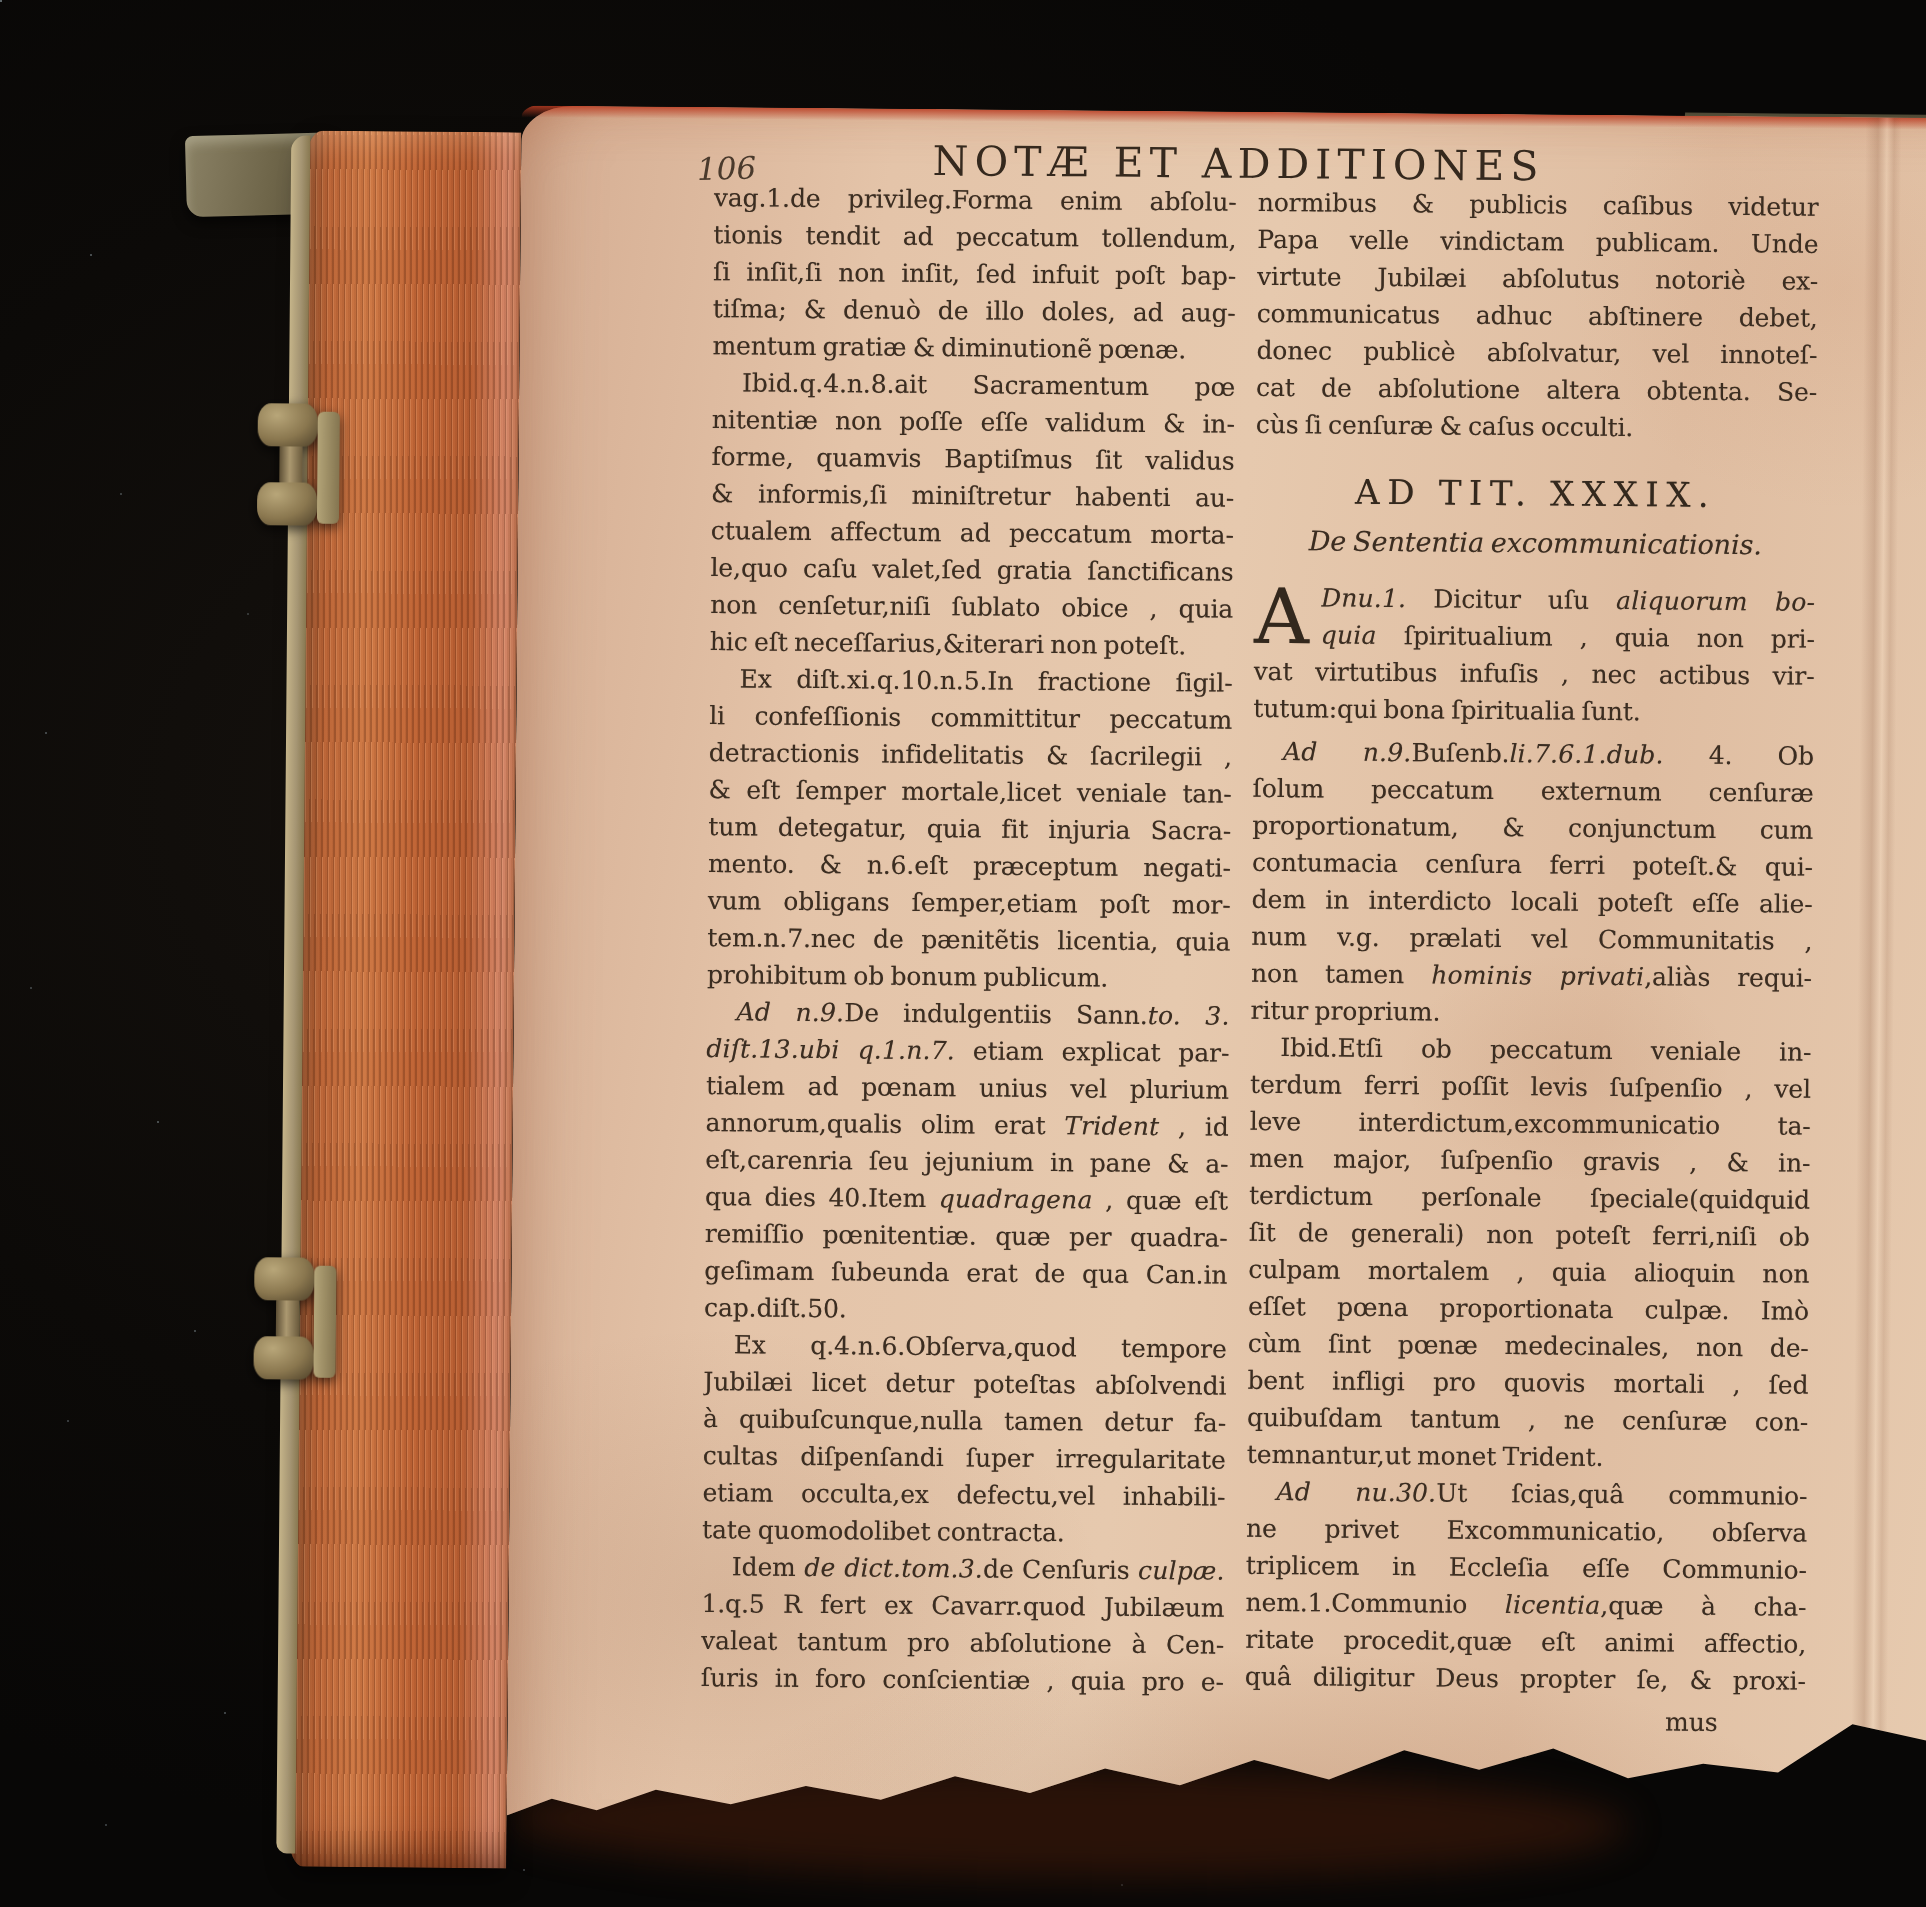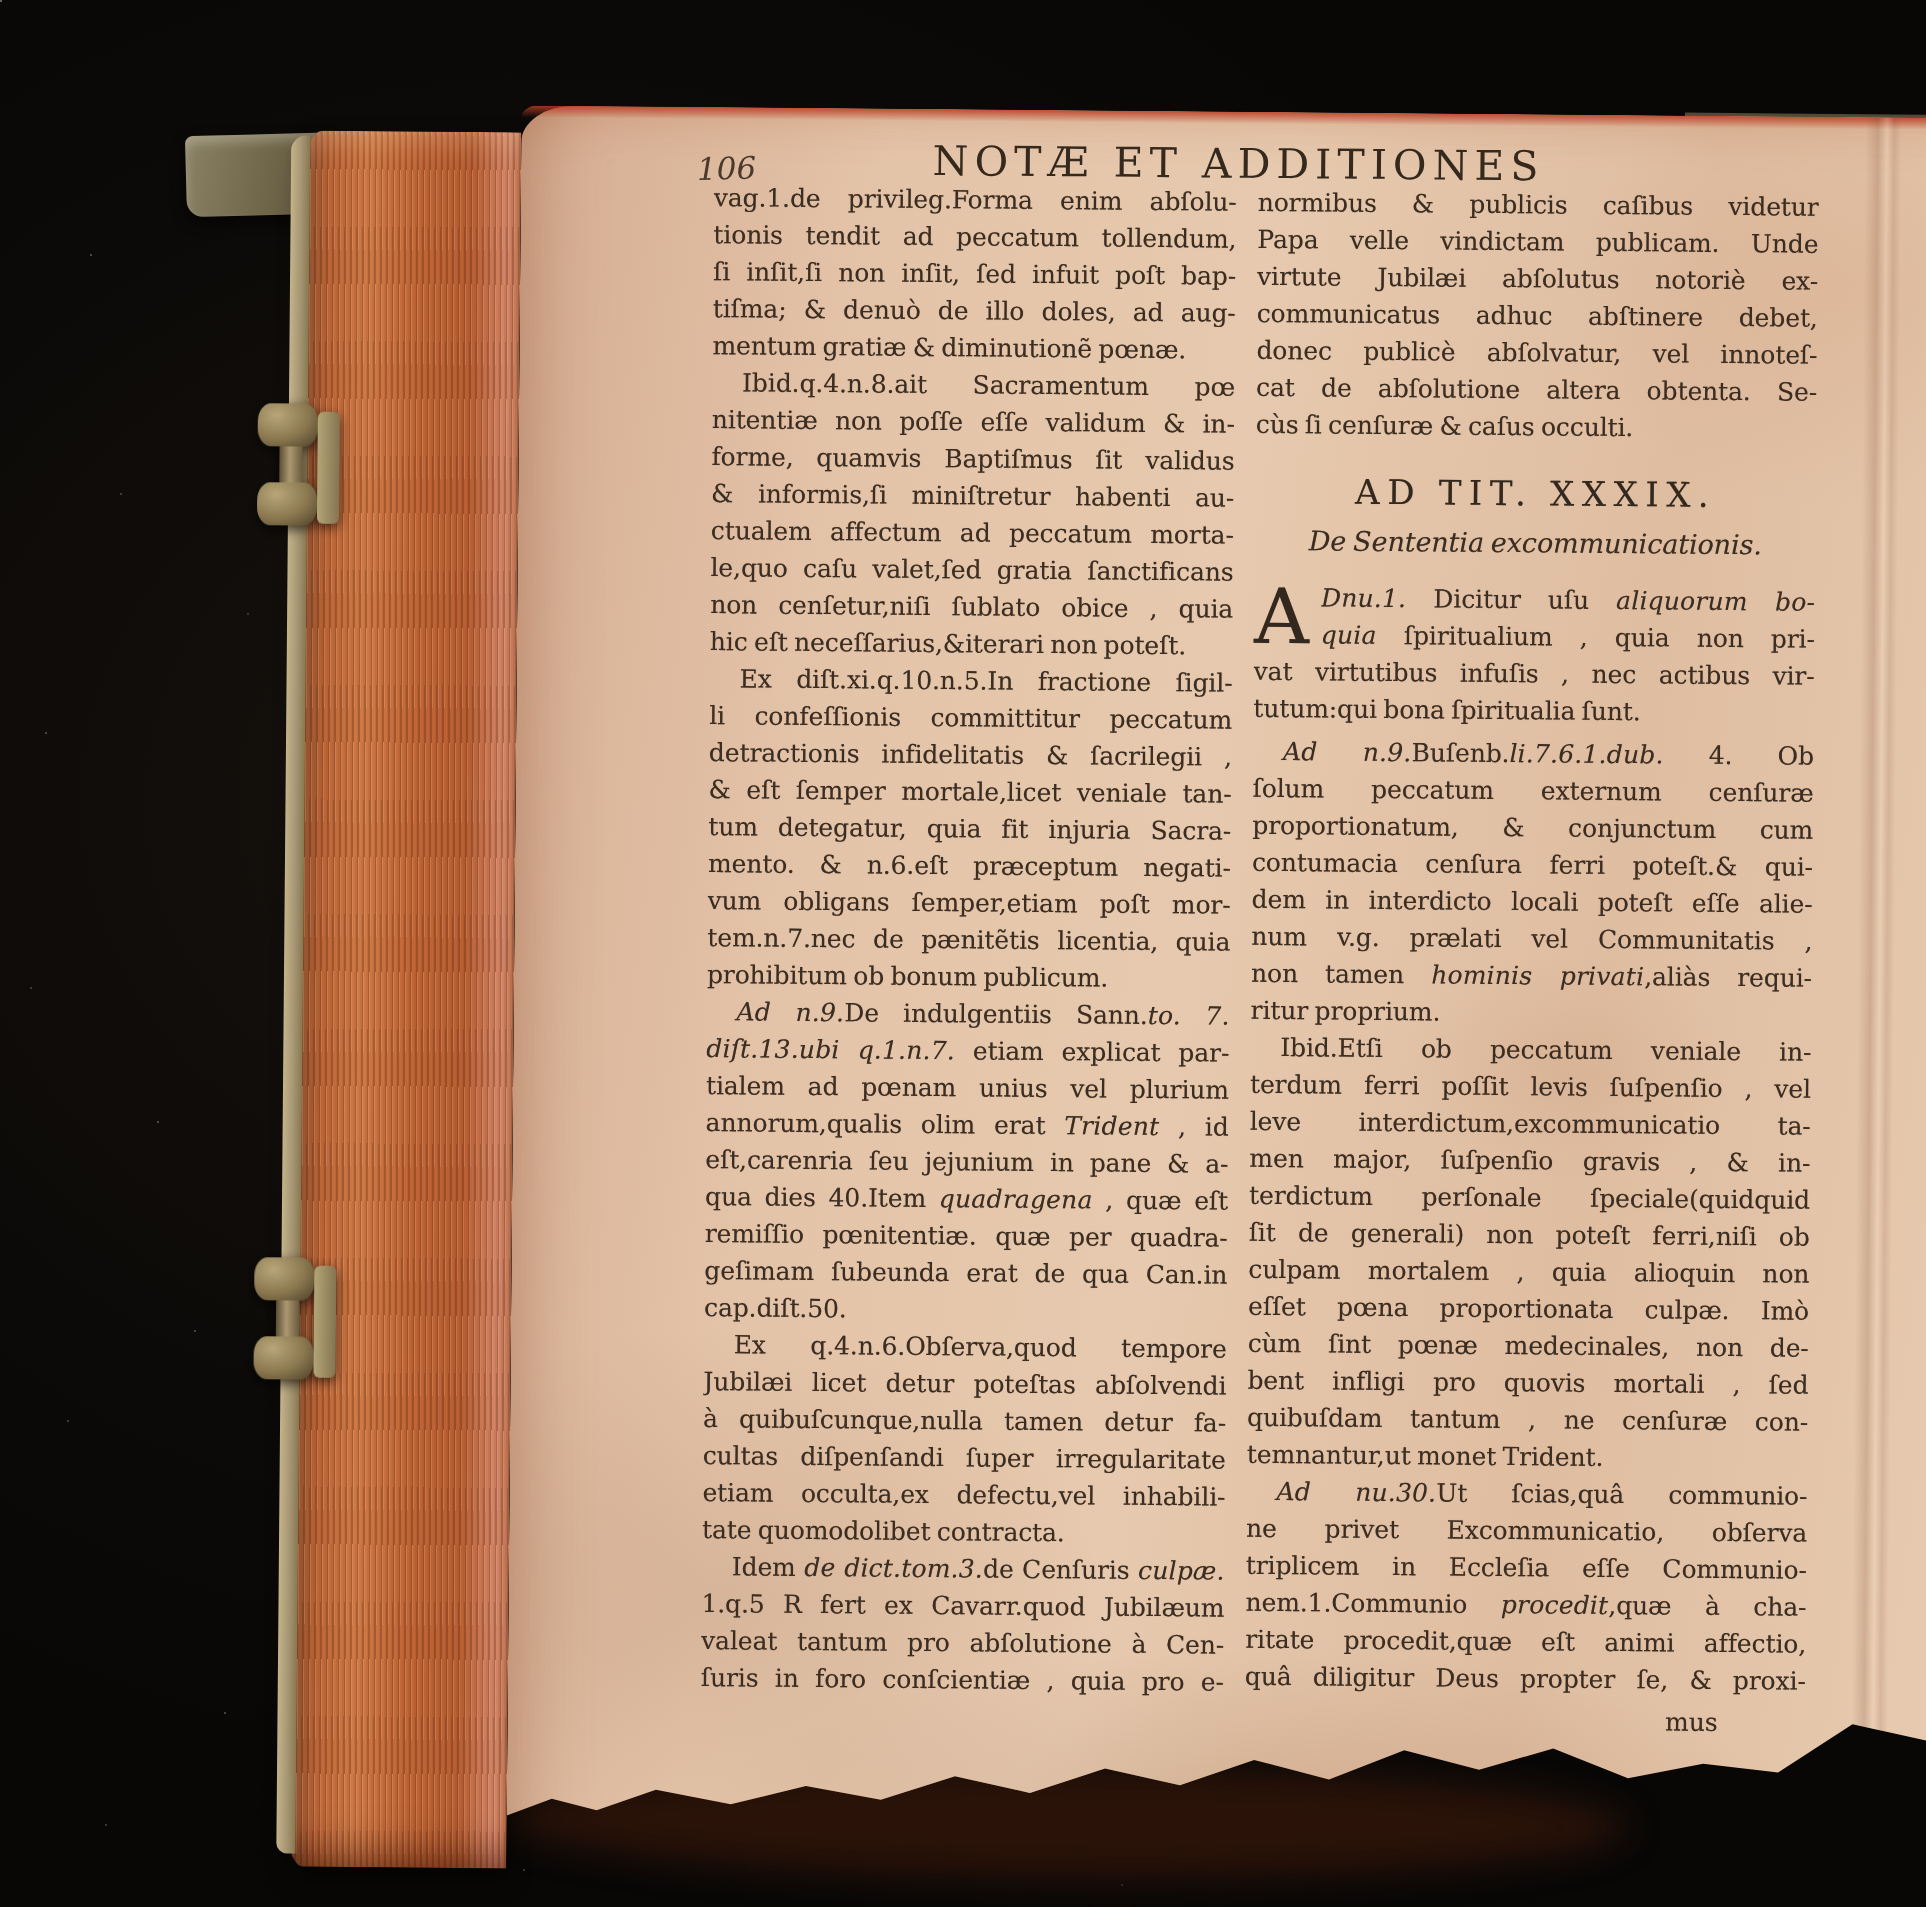--- a/index.html
+++ b/index.html
@@ -134,21 +134,21 @@
           <div class="line nj">hic eſt neceſſarius,&amp;iterari non poteſt.</div>
           <div class="line in">Ex diſt.xi.q.10.n.5.In fractione ſigil-</div>
           <div class="line">li confeſſionis committitur peccatum</div>
           <div class="line">detractionis infidelitatis &amp; ſacrilegii ,</div>
           <div class="line">&amp; eſt ſemper mortale,licet veniale tan-</div>
           <div class="line">tum detegatur, quia fit injuria Sacra-</div>
           <div class="line">mento. &amp; n.6.eſt præceptum negati-</div>
           <div class="line">vum obligans ſemper,etiam poſt mor-</div>
           <div class="line">tem.n.7.nec de pænitẽtis licentia, quia</div>
           <div class="line nj">prohibitum ob bonum publicum.</div>
-          <div class="line in"><i>Ad n.9.</i>De indulgentiis Sann.<i>to. 7.</i></div>
+          <div class="line in"><i>Ad n.9.</i>De indulgentiis Sann.<i>to. 3.</i></div>
           <div class="line"><i>diſt.13.ubi q.1.n.7.</i> etiam explicat par-</div>
           <div class="line">tialem ad pœnam unius vel plurium</div>
           <div class="line">annorum,qualis olim erat <i>Trident</i> , id</div>
           <div class="line">eſt,carenria ſeu jejunium in pane &amp; a-</div>
           <div class="line">qua dies 40.Item <i>quadragena</i> , quæ eſt</div>
           <div class="line">remiſſio pœnitentiæ. quæ per quadra-</div>
           <div class="line">geſimam ſubeunda erat de qua Can.in</div>
           <div class="line nj">cap.diſt.50.</div>
           <div class="line in">Ex q.4.n.6.Obſerva,quod tempore</div>
           <div class="line">Jubilæi licet detur poteſtas abſolvendi</div>
@@ -200,21 +200,21 @@
             <div class="line">ſit de generali) non poteſt ferri,niſi ob</div>
             <div class="line">culpam mortalem , quia alioquin non</div>
             <div class="line">eſſet pœna proportionata culpæ. Imò</div>
             <div class="line">cùm ſint pœnæ medecinales, non de-</div>
             <div class="line">bent infligi pro quovis mortali , ſed</div>
             <div class="line">quibuſdam tantum , ne cenſuræ con-</div>
             <div class="line nj">temnantur,ut monet Trident.</div>
             <div class="line in"><i>Ad nu.30.</i>Ut ſcias,quâ communio-</div>
             <div class="line">ne privet Excommunicatio, obſerva</div>
             <div class="line">triplicem in Eccleſia eſſe Communio-</div>
-            <div class="line">nem.1.Communio <i>procedit</i>,quæ à cha-</div>
+            <div class="line">nem.1.Communio <i>licentia</i>,quæ à cha-</div>
             <div class="line">ritate procedit,quæ eſt animi affectio,</div>
             <div class="line">quâ diligitur Deus propter ſe, &amp; proxi-</div>
           </div>
         <div class="catchword">mus</div>
       </div>
     </div>
   </div>
 </div>
 
 

